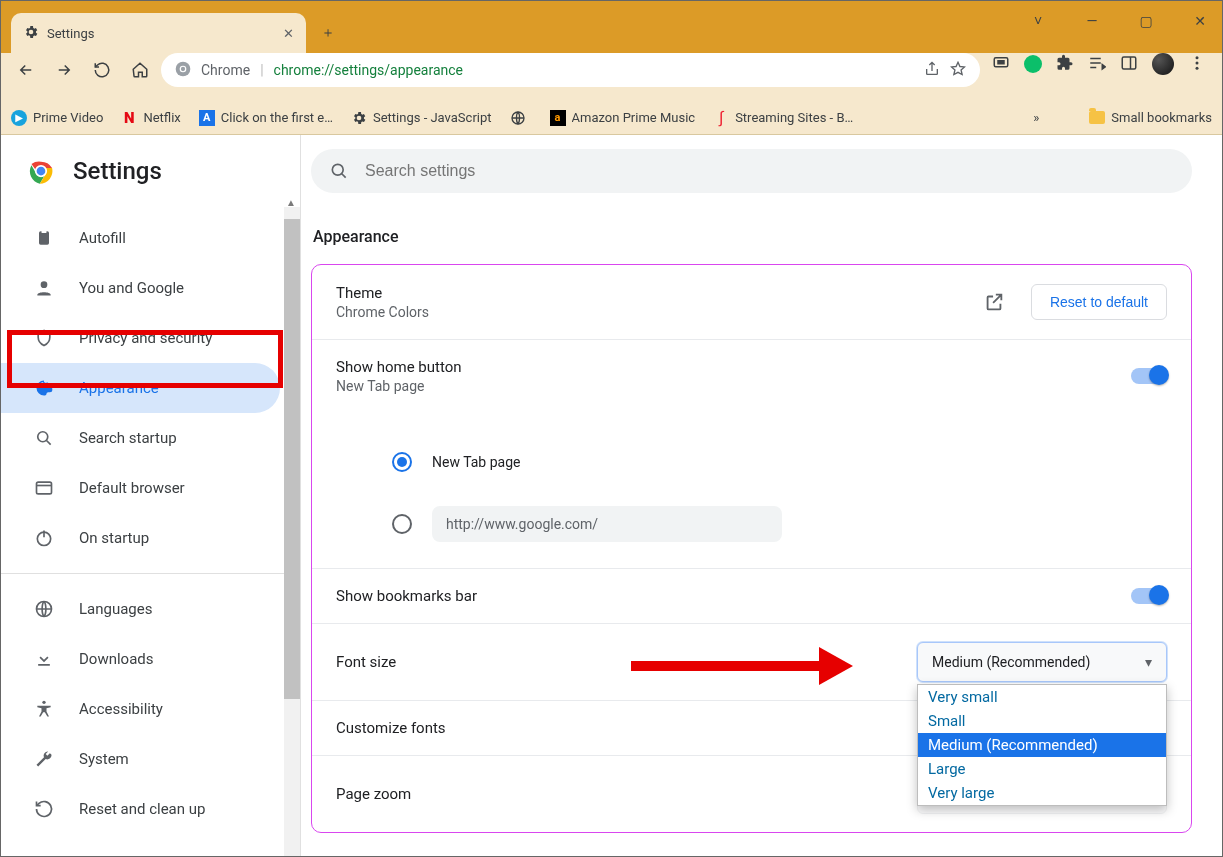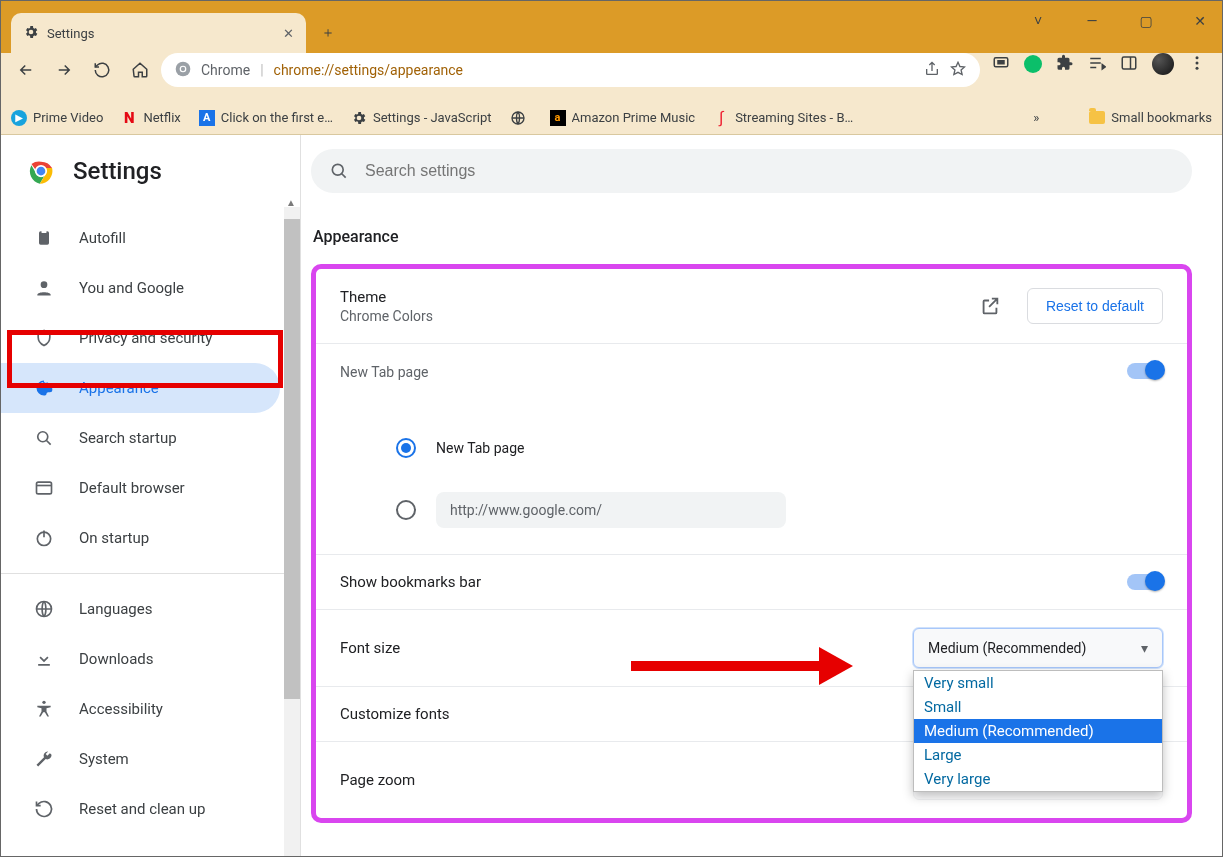--- a/index.html
+++ b/index.html
@@ -15,21 +15,21 @@
   .newtab { width: 32px; height: 32px; display: flex; align-items: center; justify-content: center; color: #3c4043; margin-left: 6px; margin-bottom: 4px; cursor: pointer; }
   .window-controls { position: absolute; right: 6px; top: 0; height: 40px; display: flex; align-items: center; gap: 22px; color: #3c4043; }
   .window-controls span { width: 32px; text-align: center; cursor: pointer; }
 
   
   .toolbar { height: 48px; background: #f6e8cd; display: flex; align-items: flex-start; padding: 0 8px; gap: 4px; }
   .nav-btn { width: 34px; height: 34px; display: flex; align-items: center; justify-content: center; color: #3c4043; border-radius: 50%; cursor: pointer; }
   .omnibox { flex: 1; height: 34px; background: #fff; border-radius: 17px; display: flex; align-items: center; padding: 0 14px; gap: 10px; color: #5f6368; }
   .omnibox .chip-label { color: #5f6368; }
   .omnibox .sep { color: #bbb; }
-  .omnibox .url { color: #a16207; }
+  .omnibox .url { color: #15803d; }
   .omnibox .spacer { flex: 1; }
   .toolbar-icons { display: flex; align-items: center; gap: 14px; padding: 0 8px; color: #3c4043; }
   .toolbar-icons .ext-green { width: 18px; height: 18px; border-radius: 50%; background: #0bbf6a; }
   .toolbar-icons .avatar { width: 22px; height: 22px; border-radius: 50%; background: radial-gradient(circle at 30% 30%, #555, #111); }
   .toolbar-icons svg, .nav-btn svg { width: 18px; height: 18px; }
 
   
   .bookmarks-bar { height: 34px; background: #f6e8cd; border-bottom: 1px solid #d9c89f; display: flex; align-items: center; padding: 0 10px; gap: 18px; font-size: 13px; color: #3c4043; overflow: hidden; white-space: nowrap; }
   .bm { display: flex; align-items: center; gap: 6px; cursor: pointer; max-width: 190px; }
   .bm span.lbl { overflow: hidden; text-overflow: ellipsis; white-space: nowrap; }
@@ -62,21 +62,21 @@
   .sb-thumb { background: #c1c1c1; width: 16px; height: 480px; position: absolute; top: 12px; }
   .sb-arrow { position: absolute; left: 2px; font-size: 10px; color: #7a7a7a; }
 
   
   .main { flex: 1; background: #fff; padding: 0 30px 0 40px; overflow: hidden; }
   .search-wrap { margin-top: 14px; }
   .search-box { background: #f1f3f4; border-radius: 22px; height: 44px; display: flex; align-items: center; padding: 0 18px; gap: 14px; color: #5f6368; }
   .search-box input { border: none; background: transparent; outline: none; font-size: 16px; flex: 1; color: #202124; }
   .section-title { font-size: 16px; color: #202124; margin: 34px 0 18px 2px; font-weight: 500; }
 
-  .card { border: 5px solid #d946ef; border-radius: 10px; background: #fff; }
+  .card { border: 1px solid #d946ef; border-radius: 10px; background: #fff; }
   .row { padding: 18px 24px; display: flex; align-items: center; gap: 18px; border-top: 1px solid #e8eaed; }
   .row:first-child { border-top: none; }
   .row .labels { flex: 1; }
   .row .primary { font-size: 15px; color: #202124; }
   .row .secondary { font-size: 14px; color: #5f6368; margin-top: 2px; }
   .launch-ic { width: 38px; height: 38px; display: flex; align-items: center; justify-content: center; color: #5f6368; }
   .btn-outline { border: 1px solid #dadce0; background: #fff; color: #1a73e8; padding: 9px 18px; border-radius: 6px; font-size: 14px; font-weight: 500; cursor: pointer; }
 
   .subrow { padding: 8px 24px 8px 56px; display: flex; align-items: center; gap: 20px; }
   .radio { width: 20px; height: 20px; border: 2px solid #5f6368; border-radius: 50%; position: relative; flex-shrink: 0; }
@@ -404,20 +404,21 @@
         <div class="launch-ic">
           <svg width="22" height="22" viewBox="0 0 24 24" fill="none" stroke="#5f6368" stroke-width="2">
               <path d="M14 4h6v6M20 4l-9 9M19 14v5a1 1 0 0 1-1 1H6a1 1 0 0 1-1-1V7a1 1 0 0 1 1-1h5"></path>
             </svg>
         </div>
         <button class="btn-outline">Reset to default</button>
       </div>
 
       <div class="row" style="flex-wrap:wrap;">
         <div class="labels">
+          <div class="primary">Show home button</div>
           <div class="secondary">New Tab page</div>
         </div>
         <div class="toggle"></div>
 
         <div style="flex-basis:100%; height:14px;"></div>
         <div class="subrow" style="width:100%;">
           <span class="radio checked"></span>
           <span>New Tab page</span>
         </div>
         <div class="subrow" style="width:100%;">

